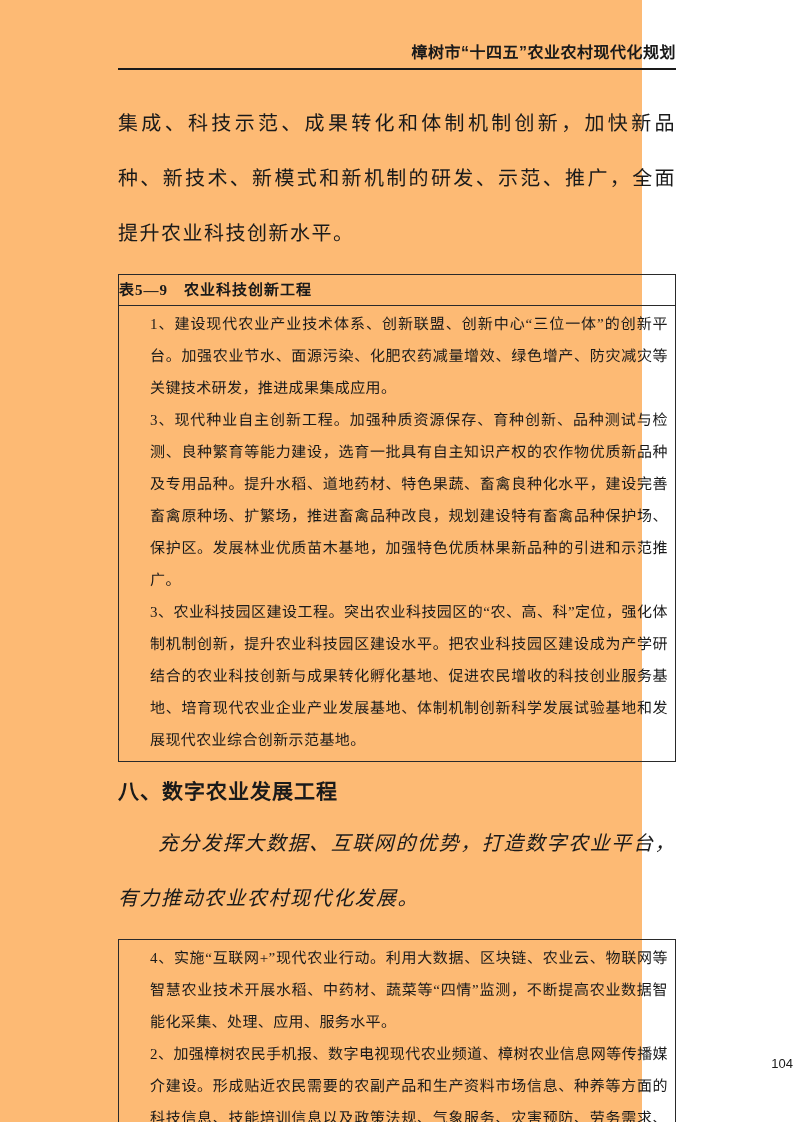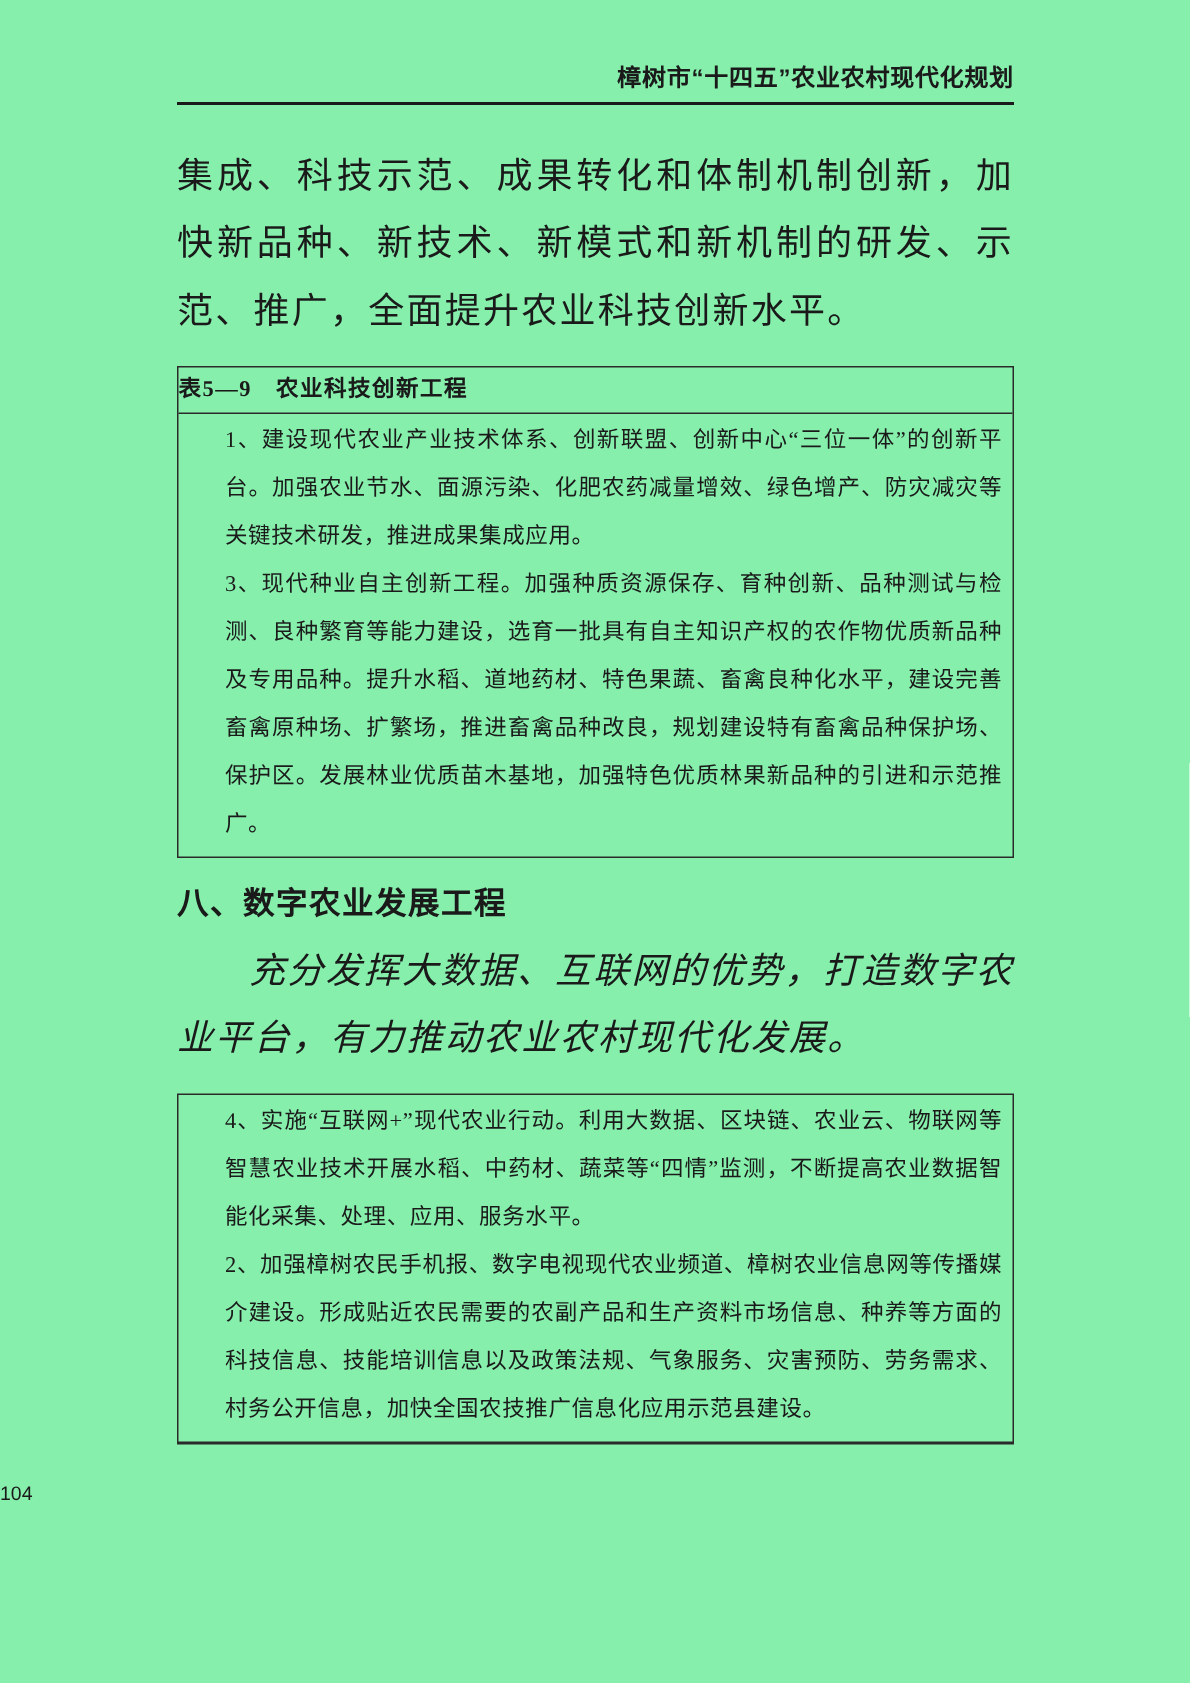--- a/index.html
+++ b/index.html
@@ -10,23 +10,23 @@
   body {
     width: 793px;
     height: 1122px;
     position: relative;
     font-family: "Liberation Serif", "DejaVu Serif", serif;
     color: #1a1a1a;
     overflow: hidden;
   }
   .page {
     position: relative;
-    width: 793px;
+    width: 642px;
     height: 1122px;
-    background: #86efac;
+    background: #fdba74;
   }
   .content {
     width: 558px;
     margin: 0 auto 0 118px;
   }
   
   .page-header {
     padding-top: 42px;
     border-bottom: 2px solid #1a1a1a;
     padding-bottom: 4px;
@@ -35,22 +35,22 @@
     text-align: right;
     font-family: "Liberation Sans", "DejaVu Sans", sans-serif;
     font-weight: bold;
     font-size: 16px;
     line-height: 22px;
     letter-spacing: 0.5px;
   }
   
   .body-para {
     margin: 26px 0 0 0;
-    font-size: 24px;
-    line-height: 45px;
+    font-size: 20px;
+    line-height: 55px;
     letter-spacing: 1.5px;
     text-align: justify;
     text-justify: inter-ideograph;
   }
   .body-para.indent {
     text-indent: 2em;
     margin-top: 10px;
     font-style: italic;
   }
   
@@ -85,24 +85,24 @@
     margin: 16px 0 0 0;
     font-family: Liberation Serif, serif;
     font-weight: bold;
     font-size: 21px;
     line-height: 28px;
     letter-spacing: 1px;
   }
   
   .page-footer {
     position: absolute;
-    top: 988px;
+    top: 1056px;
     left: 0;
     width: 793px;
-    text-align: left;
+    text-align: right;
     font-family: "Liberation Sans", "DejaVu Sans", sans-serif;
     font-size: 13px;
     color: #1a1a1a;
   }
 </style>
 </head>
 <body>
 
 <div class="page">
   <div class="content">
@@ -111,20 +111,21 @@
       <div class="doc-title">樟树市“十四五”农业农村现代化规划</div>
     </div>
 
     <p class="body-para">集成、科技示范、成果转化和体制机制创新，加快新品种、新技术、新模式和新机制的研发、示范、推广，全面提升农业科技创新水平。</p>
 
     <div class="doc-table">
       <div class="caption">表5—9　农业科技创新工程</div>
       <div class="rows">
         <p>1、建设现代农业产业技术体系、创新联盟、创新中心“三位一体”的创新平台。加强农业节水、面源污染、化肥农药减量增效、绿色增产、防灾减灾等关键技术研发，推进成果集成应用。</p>
         <p>3、现代种业自主创新工程。加强种质资源保存、育种创新、品种测试与检测、良种繁育等能力建设，选育一批具有自主知识产权的农作物优质新品种及专用品种。提升水稻、道地药材、特色果蔬、畜禽良种化水平，建设完善畜禽原种场、扩繁场，推进畜禽品种改良，规划建设特有畜禽品种保护场、保护区。发展林业优质苗木基地，加强特色优质林果新品种的引进和示范推广。</p>
+        <p>3、农业科技园区建设工程。突出农业科技园区的“农、高、科”定位，强化体制机制创新，提升农业科技园区建设水平。把农业科技园区建设成为产学研结合的农业科技创新与成果转化孵化基地、促进农民增收的科技创业服务基地、培育现代农业企业产业发展基地、体制机制创新科学发展试验基地和发展现代农业综合创新示范基地。</p>
       </div>
     </div>
 
     <h2 class="section-heading">八、数字农业发展工程</h2>
 
     <p class="body-para indent">充分发挥大数据、互联网的优势，打造数字农业平台，有力推动农业农村现代化发展。</p>
 
     <div class="doc-table cut-bottom">
       <div class="rows">
         <p>4、实施“互联网+”现代农业行动。利用大数据、区块链、农业云、物联网等智慧农业技术开展水稻、中药材、蔬菜等“四情”监测，不断提高农业数据智能化采集、处理、应用、服务水平。</p>

